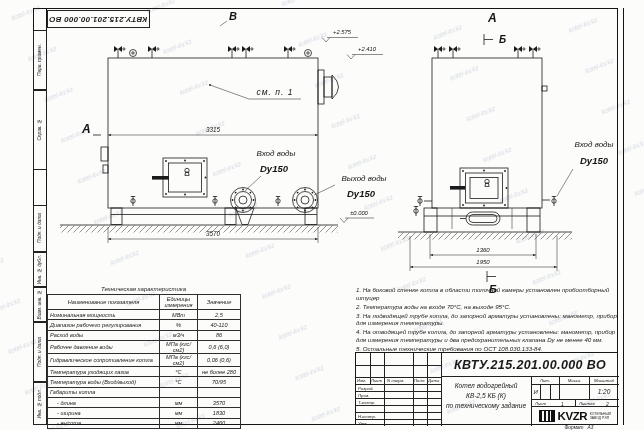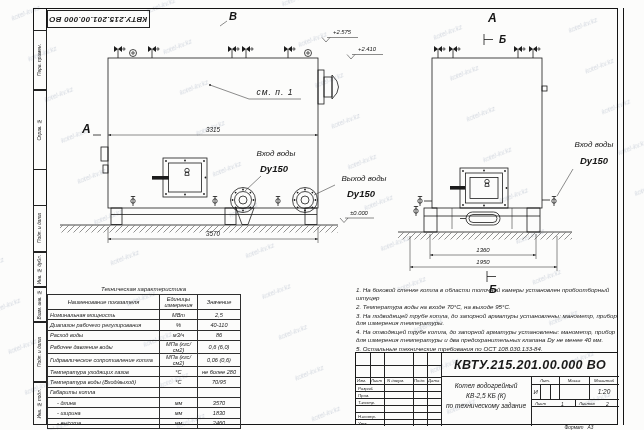--- a/index.html
+++ b/index.html
@@ -439,20 +439,28 @@
         <span class="tbt" style="position:static">Масштаб</span>
       </div>
     <div class="ctr abs" style="left:175px;top:31px;width:9.3px;height:15px;font-size:6px;font-style:italic">И</div>
     <div class="ctr abs" style="left:233px;top:31px;width:30px;height:15px;font-size:6.5px;font-style:italic">1:20</div>
 
     <span class="tbt" style="left:179px;top:47.5px">Лист</span>
     <span class="tbt" style="left:205px;top:47.5px;font-size:5px">1</span>
     <span class="tbt" style="left:223px;top:47.5px">Листов</span>
     <span class="tbt" style="left:250px;top:47.5px;font-size:5px">2</span>
 
+    <div id="logo">
+      <div id="logo-mark"></div>
+      <div id="logo-name">KVZR</div>
+      <div>
+        <div class="logo-sub">КОТЕЛЬНЫЙ</div>
+        <div class="logo-sub">ЗАВОД РЭП</div>
+      </div>
+    </div>
   </div>
 
   <div id="format">
     <span>Формат</span>&nbsp;&nbsp;
     <span>А3</span>
   </div>
 
 </div>
 
 </body></html>

